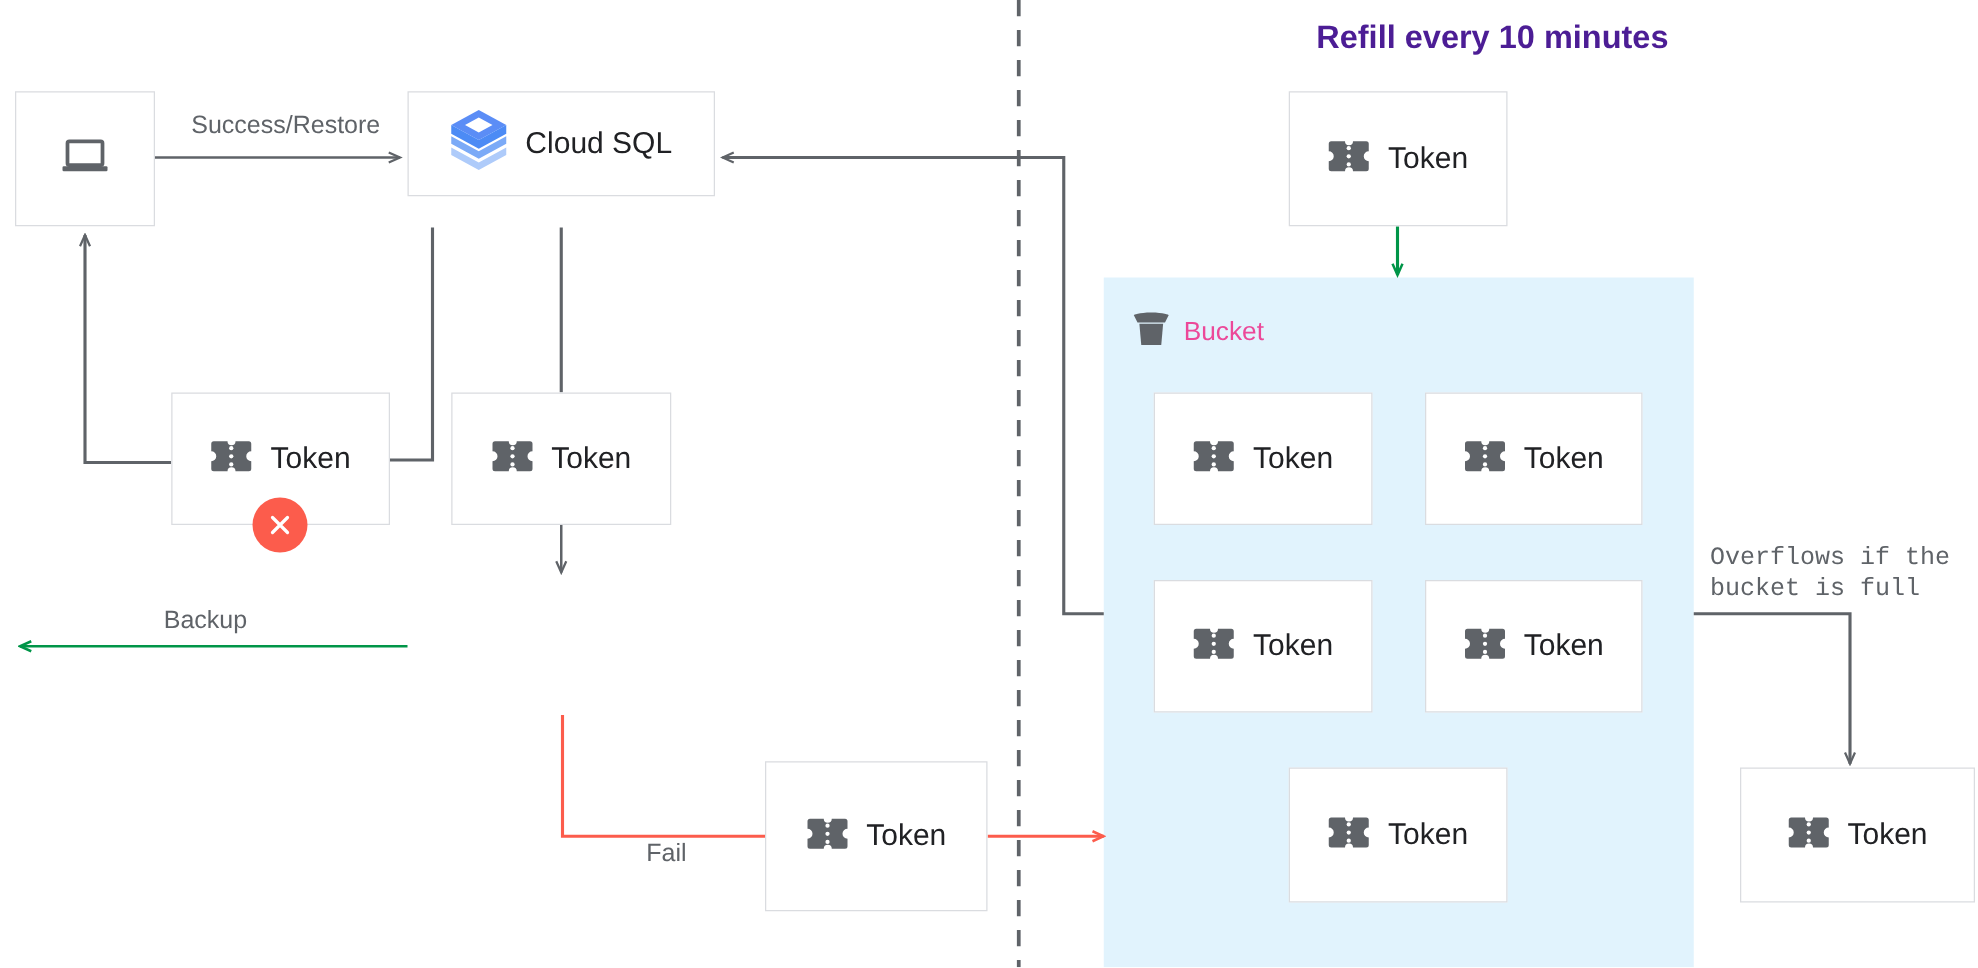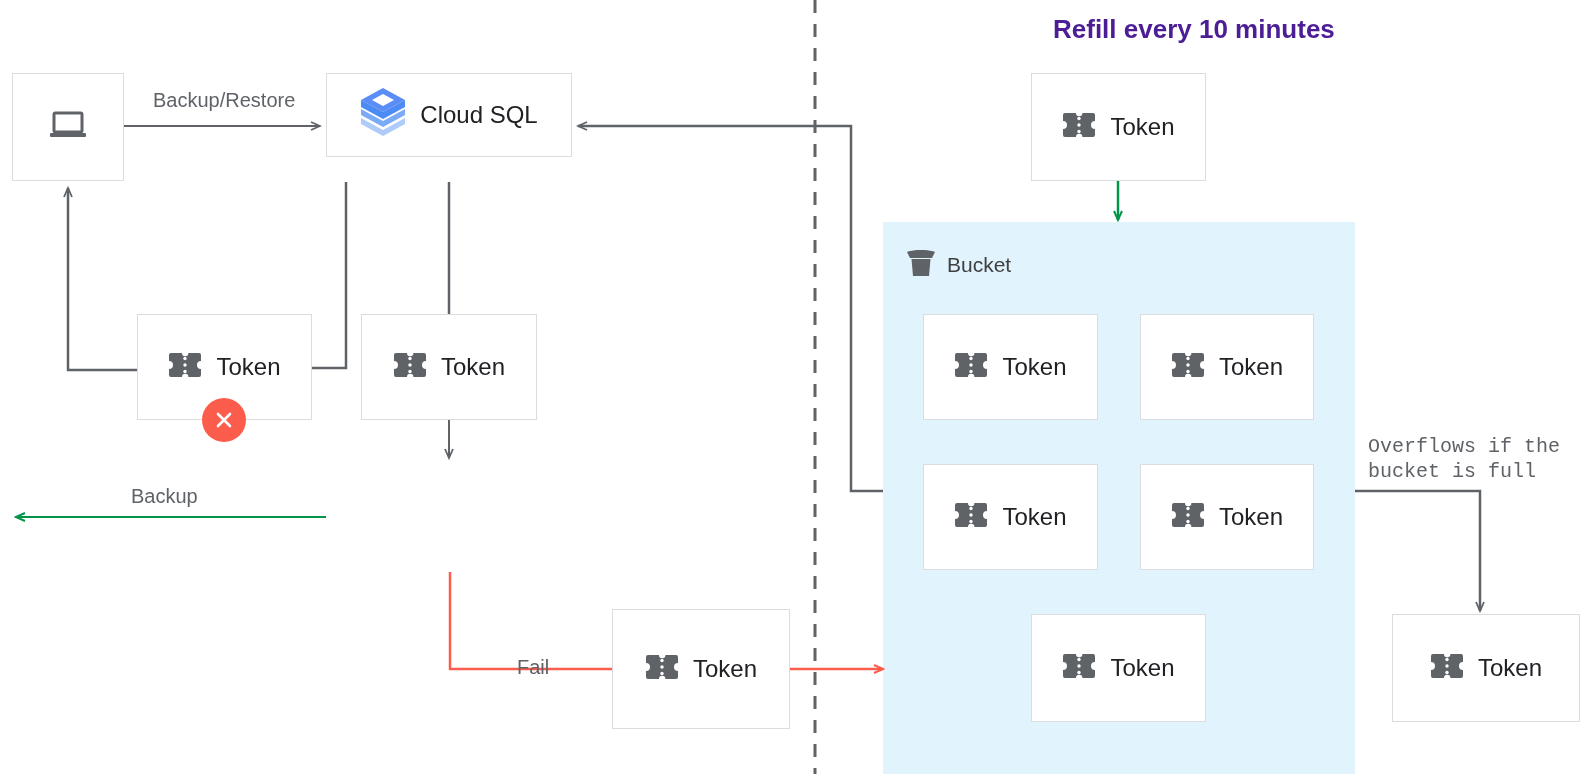--- a/index.html
+++ b/index.html
@@ -46,21 +46,21 @@
     background: #e1f3fd;
   }
   #bucket-header {
     position: absolute;
     display: flex;
     align-items: center;
     gap: 10px;
   }
   #bucket-header .bucket-text {
     font-size: 21px;
-    color: #404040;
+    color: #ec4899;
   }
   
   .edge-label {
     position: absolute;
     font-size: 20px;
     color: #5f6368;
     white-space: pre-line;
     line-height: 1.25;
   }
   #title {
@@ -133,23 +133,23 @@
 
     <line x1="790" y1="669" x2="883" y2="669" stroke="#fc5c4c" stroke-width="2.5" marker-end="url(#arr-red)"></line>
 
     <polyline points="883,491 851,491 851,126 578,126" fill="none" stroke="#5f6368" stroke-width="2.5" marker-end="url(#arr-gray)"></polyline>
 
     <line x1="1118" y1="181" x2="1118" y2="220" stroke="#009548" stroke-width="2.5" marker-end="url(#arr-green)"></line>
 
     <polyline points="1355,491 1480,491 1480,611" fill="none" stroke="#5f6368" stroke-width="2.5" marker-end="url(#arr-gray)"></polyline>
   </svg>
 
-  <div class="edge-label" style="left:153px; top:88px;">Backup/Restore</div>
+  <div class="edge-label" style="left:153px; top:88px;">Success/Restore</div>
   <div class="edge-label" style="left:131px; top:484px;">Backup</div>
-  <div class="edge-label" style="left:517px; top:655px;">Fail</div>
+  <div class="edge-label" style="left:517px; top:671px;">Fail</div>
   <div class="edge-label" style="left:1368px; top:434px;font-family:Liberation Mono, monospace;">Overflows if the
 bucket is full</div>
 
   <div class="node" style="left:12px; top:73px; width:112px; height:108px;">
     <span class="icon">
       <svg width="38" height="30" viewBox="0 0 38 30">
         <rect x="5" y="3" width="28" height="19" rx="1.5" fill="none" stroke="#5f6368" stroke-width="3"></rect>
         <rect x="1" y="23" width="36" height="4" rx="1" fill="#5f6368"></rect>
       </svg>
     </span>

